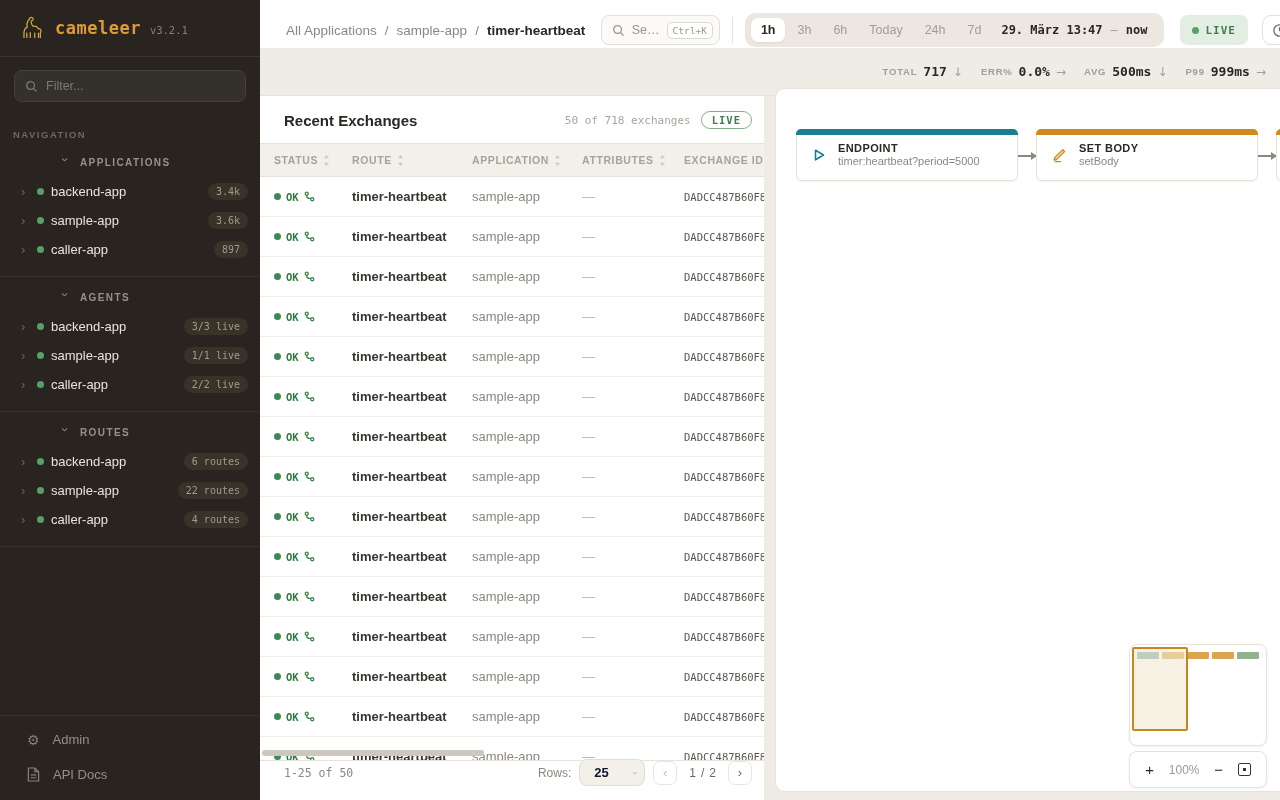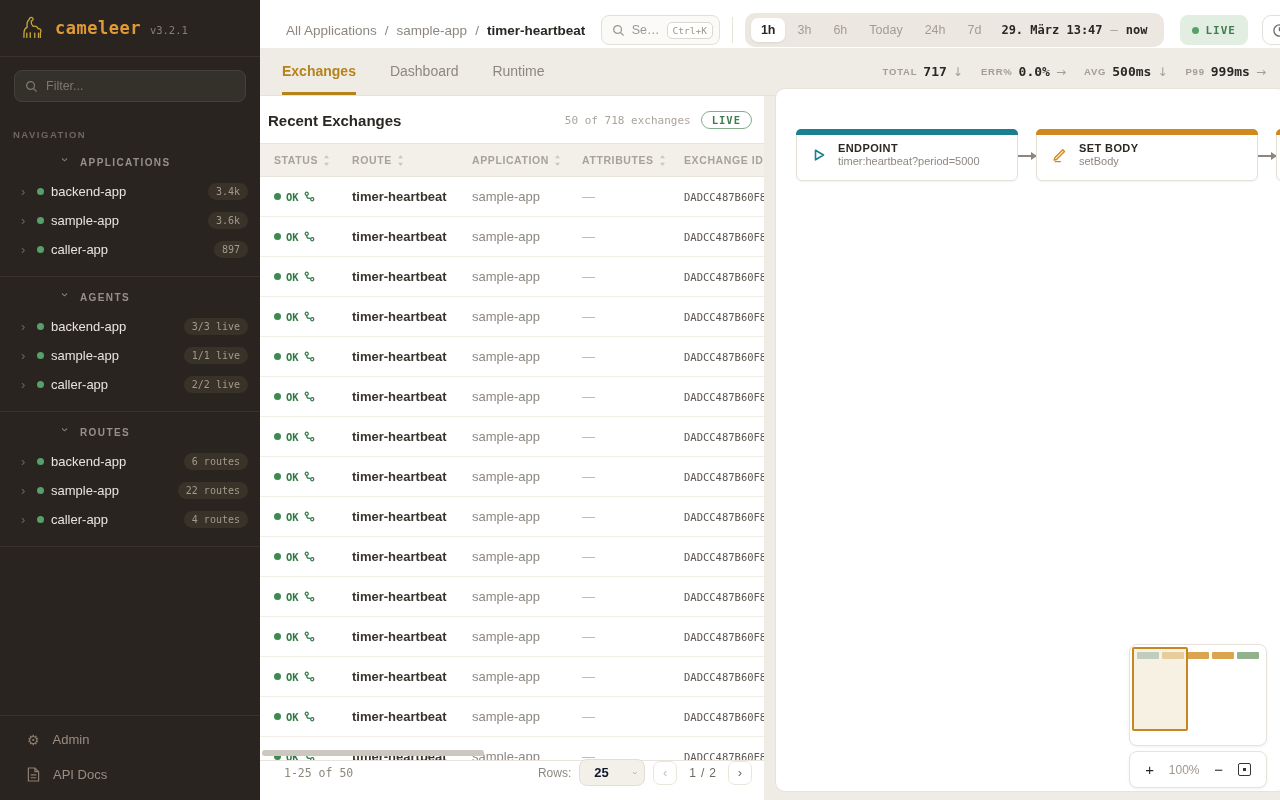--- a/index.html
+++ b/index.html
@@ -52,21 +52,21 @@
   .tab { font-size:14px; color:#8d877f; display:flex; align-items:center; border-bottom:3px solid transparent; padding-top:2px; cursor:pointer; }
   .tab.active { color:#b5831c; font-weight:bold; border-bottom-color:#b5831c; }
   .stats { margin-left:auto; margin-right:14px; display:flex; align-items:center; gap:18px; }
   .stat { display:flex; align-items:center; gap:6px; white-space:nowrap; }
   .stat .lb { font-size:9.5px; font-weight:bold; letter-spacing:.8px; color:#a39d93; }
   .stat .vl { font-family:"DejaVu Sans Mono", monospace; font-size:13px; font-weight:bold; color:#2b2723; }
   .stat .ar { font-family:"DejaVu Sans", sans-serif; font-size:12px; color:#a39d93; }
 
   
   .table-panel { position:absolute; left:0; top:96px; width:504px; bottom:0; background:#fff; display:flex; flex-direction:column; overflow:hidden; }
-  .panel-head { height:30px; margin-top:9px; display:flex; align-items:center; padding:0 12px 0 8px; }
+  .panel-head { height:30px; margin-top:9px; display:flex; align-items:center; padding:0 12px 0 24px; }
   .panel-title { font-size:15px; font-weight:bold; color:#2b2723; }
   .panel-sub { margin-left:auto; font-family:"DejaVu Sans Mono", monospace; font-size:11px; color:#aaa49b; }
   .live-outline { margin-left:10px; border:1px solid #86ac8e; border-radius:999px; padding:2px 10px; font-family:"DejaVu Sans Mono", monospace; font-size:10.5px; font-weight:bold; color:#3f7d4e; letter-spacing:1px; }
   .grid-cols { display:grid; grid-template-columns:78px 120px 110px 102px 170px; padding-left:14px; align-items:center; }
   .col-head { height:34px; margin-top:8px; background:#f3f0e9; border-top:1px solid #e8e4dd; border-bottom:1px solid #e8e4dd; }
   .col-cell { display:flex; align-items:center; gap:5px; font-size:10.5px; font-weight:bold; letter-spacing:.6px; color:#a8a299; white-space:nowrap; }
   .rows-wrap { flex:1; overflow:hidden; position:relative; }
   .t-row { height:40px; border-bottom:1px solid #f1eee8; }
   .c-status { display:flex; align-items:center; gap:5px; }
   .ok-dot { width:7px; height:7px; border-radius:50%; background:#3c8a50; flex:none; }
@@ -297,29 +297,20 @@
       <svg width="15" height="15" viewBox="0 0 16 16">
           <g fill="none" stroke="#6f6962" stroke-width="1.4">
             <circle cx="8" cy="8" r="6"></circle>
             <path d="M8 4.5 V8 L10.5 9.5"></path>
           </g>
         </svg>
     </div>
   </div>
 
   <div class="tabstrip">
-    <div class="tabs">
-
-        <div class="tab active">Exchanges</div>
-
-        <div class="tab">Dashboard</div>
-
-        <div class="tab">Runtime</div>
-
-    </div>
     <div class="stats">
 
         <div class="stat">
           <span class="lb">TOTAL</span>
           <span class="vl">717</span>
           <span class="ar">↓</span>
         </div>
 
         <div class="stat">
           <span class="lb">ERR%</span>

